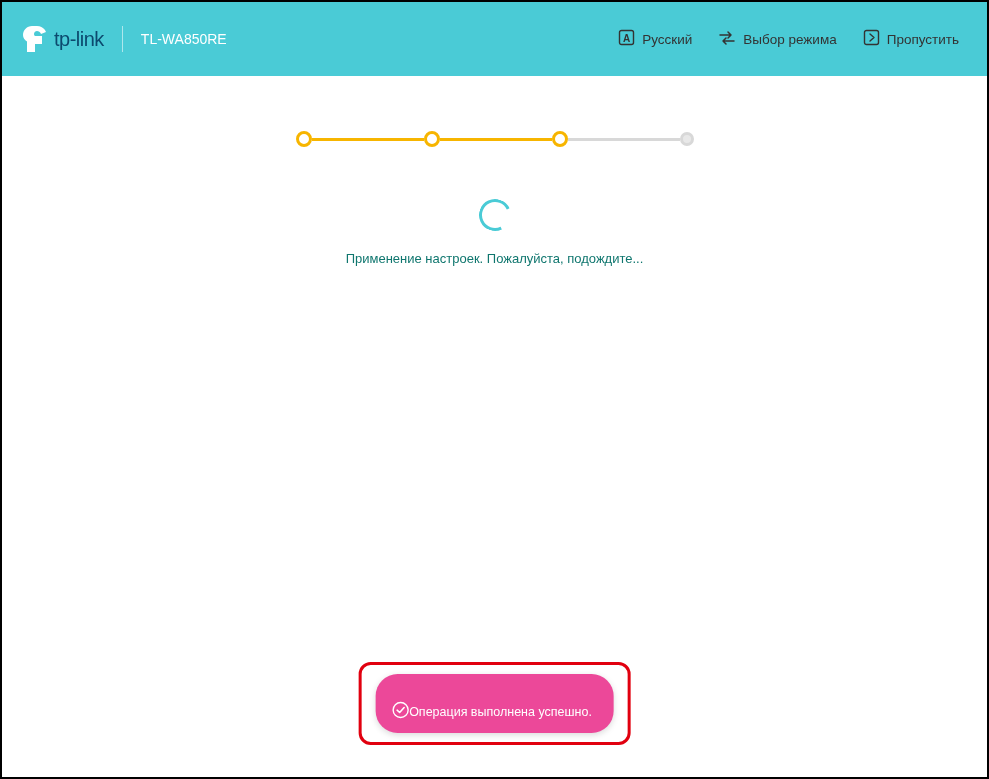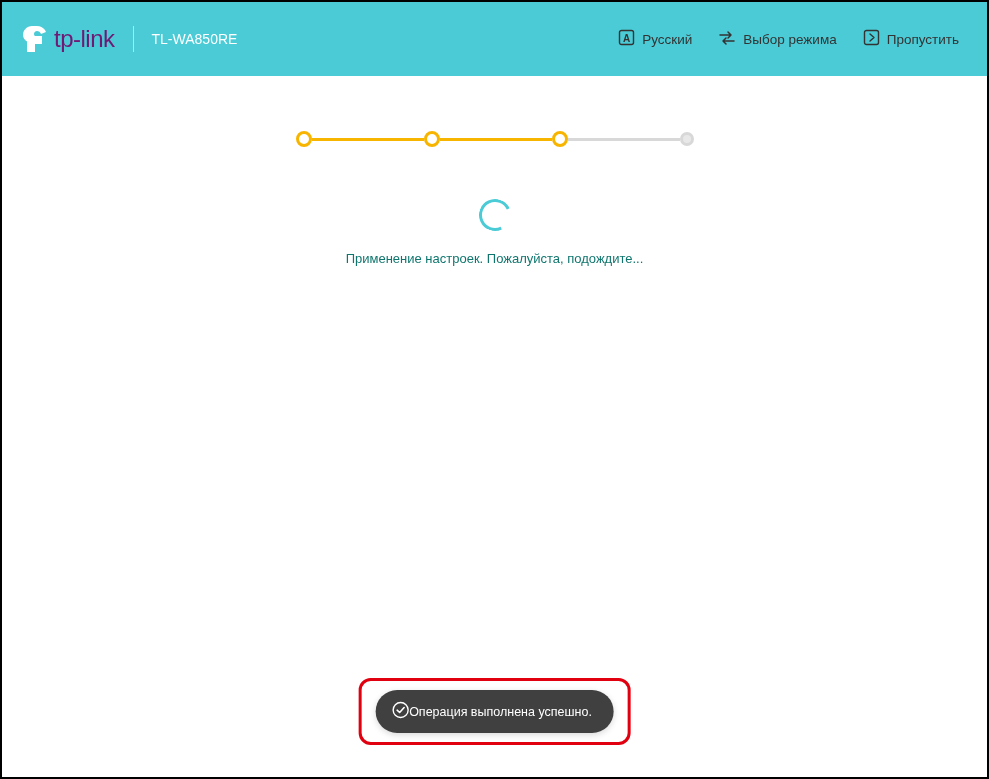--- a/index.html
+++ b/index.html
@@ -28,22 +28,22 @@
     gap: 12px;
   }
 
   .logo {
     display: flex;
     align-items: center;
     gap: 6px;
   }
   .logo-mark { display: inline-flex; }
   .logo-text {
-    color: #701a75;
-    font-size: 24px;
+    color: #0c4a6e;
+    font-size: 20px;
     font-weight: 500;
     letter-spacing: -0.5px;
   }
   .divider {
     width: 1px;
     height: 26px;
     background: rgba(255,255,255,0.55);
     margin: 0 6px;
   }
   .model {
@@ -128,24 +128,24 @@
     left: 50%;
     bottom: 32px;
     transform: translateX(-50%);
   }
   .toast-highlight {
     border: 3px solid #e1000f;
     border-radius: 12px;
     padding: 9px 14px;
   }
   .toast {
-    background: #404040;
+    background: #ec4899;
     color: #fff;
     border-radius: 22px;
-    padding: 11px 22px 11px 16px;
+    padding: 27px 22px 11px 16px;
     display: flex;
     align-items: center;
     font-size: 12.5px;
     box-shadow: 0 2px 6px rgba(0,0,0,0.15);
   }
   .toast svg { flex-shrink: 0; }
 </style>
 </head>
 <body>
 

